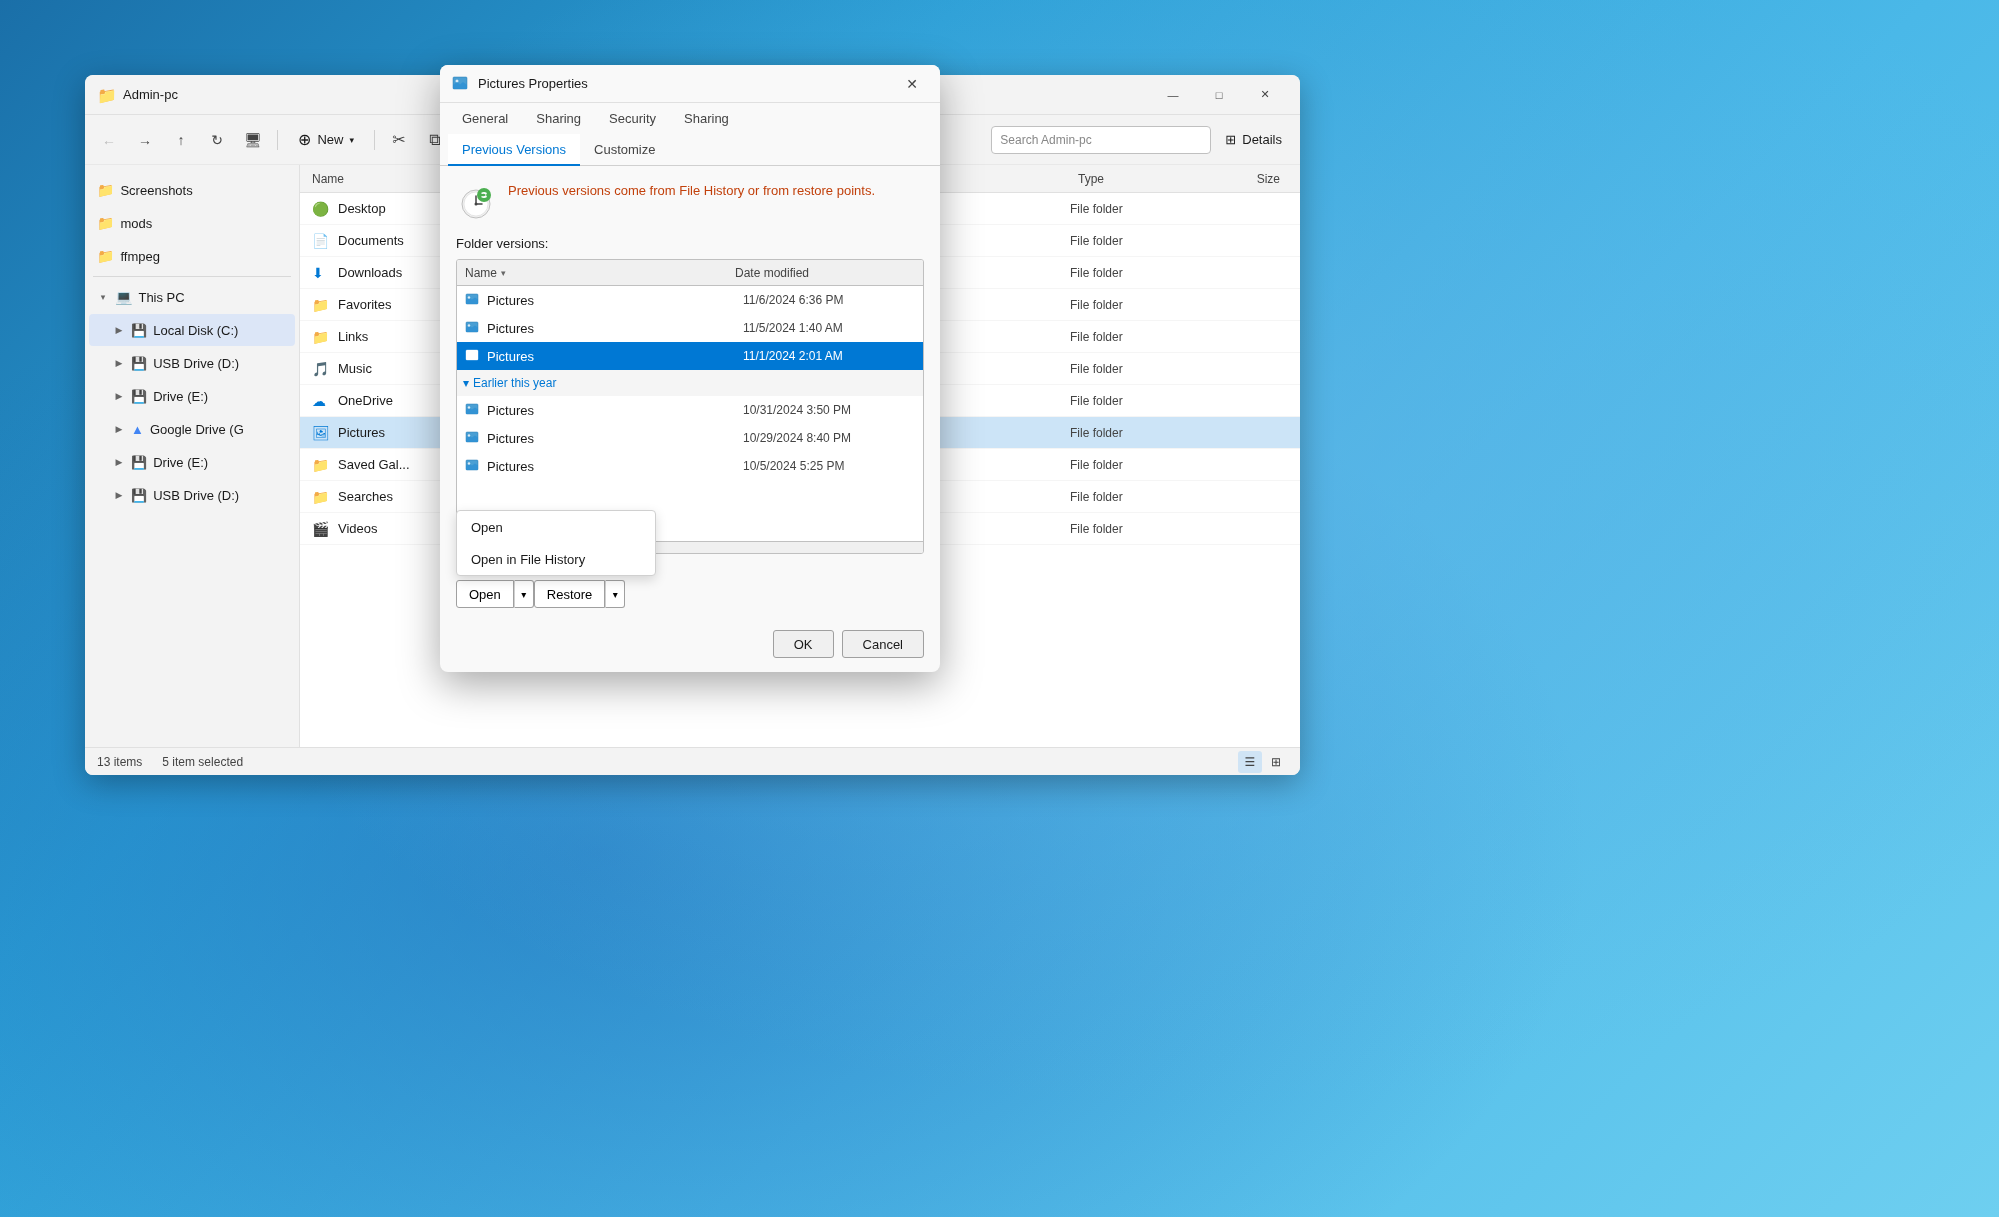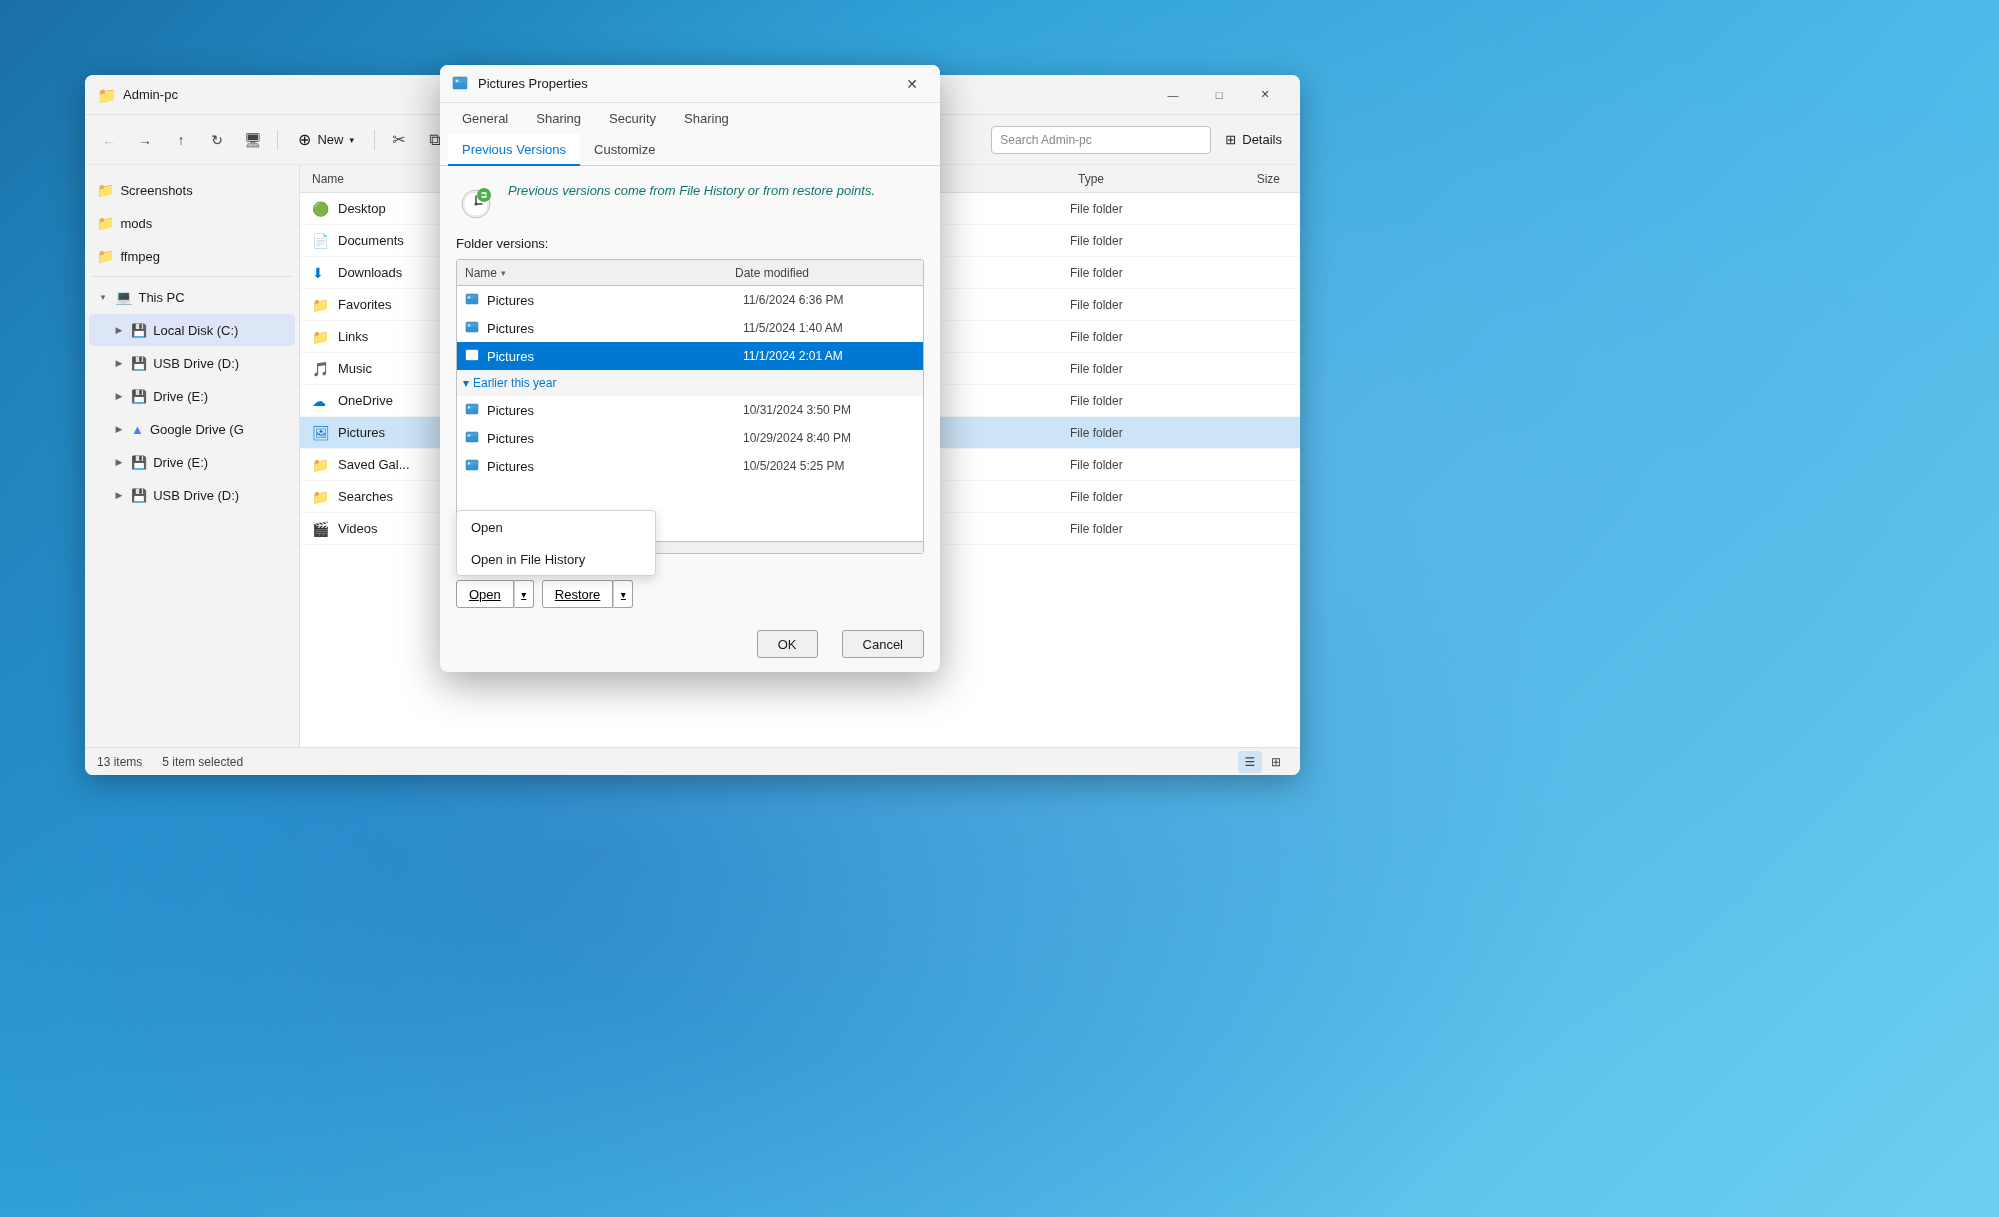--- a/index.html
+++ b/index.html
@@ -391,23 +391,22 @@
     }
 
     .clock-icon-container {
       width: 40px;
       height: 40px;
       flex-shrink: 0;
     }
 
     .prev-versions-text {
       font-size: 13px;
-      color: #0f766e;
+      color: #c2410c;
       line-height: 1.4;
-      font-style: italic;
     }
 
     .folder-versions-label {
       font-size: 13px;
       margin-bottom: 8px;
       color: #1a1a1a;
     }
 
     .versions-table-container {
       border: 1px solid #c0c0c0;
@@ -481,24 +480,22 @@
       width: 120px;
       height: 8px;
       background: #b0b0b0;
       border-radius: 4px;
     }
 
     
     .dialog-actions {
       display: flex;
       align-items: flex-end;
-      gap: 8px;
       padding: 10px 16px 14px;
       position: relative;
-      text-decoration: underline;
     }
     .btn-open-main {
       padding: 0 12px;
       font-size: 13px;
       border-right: none;
       border-radius: 3px 0 0 3px;
       background: white;
       border: 1px solid #a0a0a0;
       height: 28px;
       cursor: pointer;
@@ -565,21 +562,21 @@
       align-items: center;
       padding: 0 14px;
       cursor: pointer;
       font-size: 13px;
       color: #1a1a1a;
     }
 
     .dialog-bottom-buttons {
       display: flex;
       justify-content: flex-end;
-      gap: 24px;
+      gap: 8px;
       padding: 8px 16px 14px;
     }
 
     .btn-ok, .btn-cancel, .btn-apply {
       height: 28px;
       padding: 0 20px;
       border: 1px solid #a0a0a0;
       border-radius: 3px;
       background: #f0f0f0;
       cursor: pointer;

